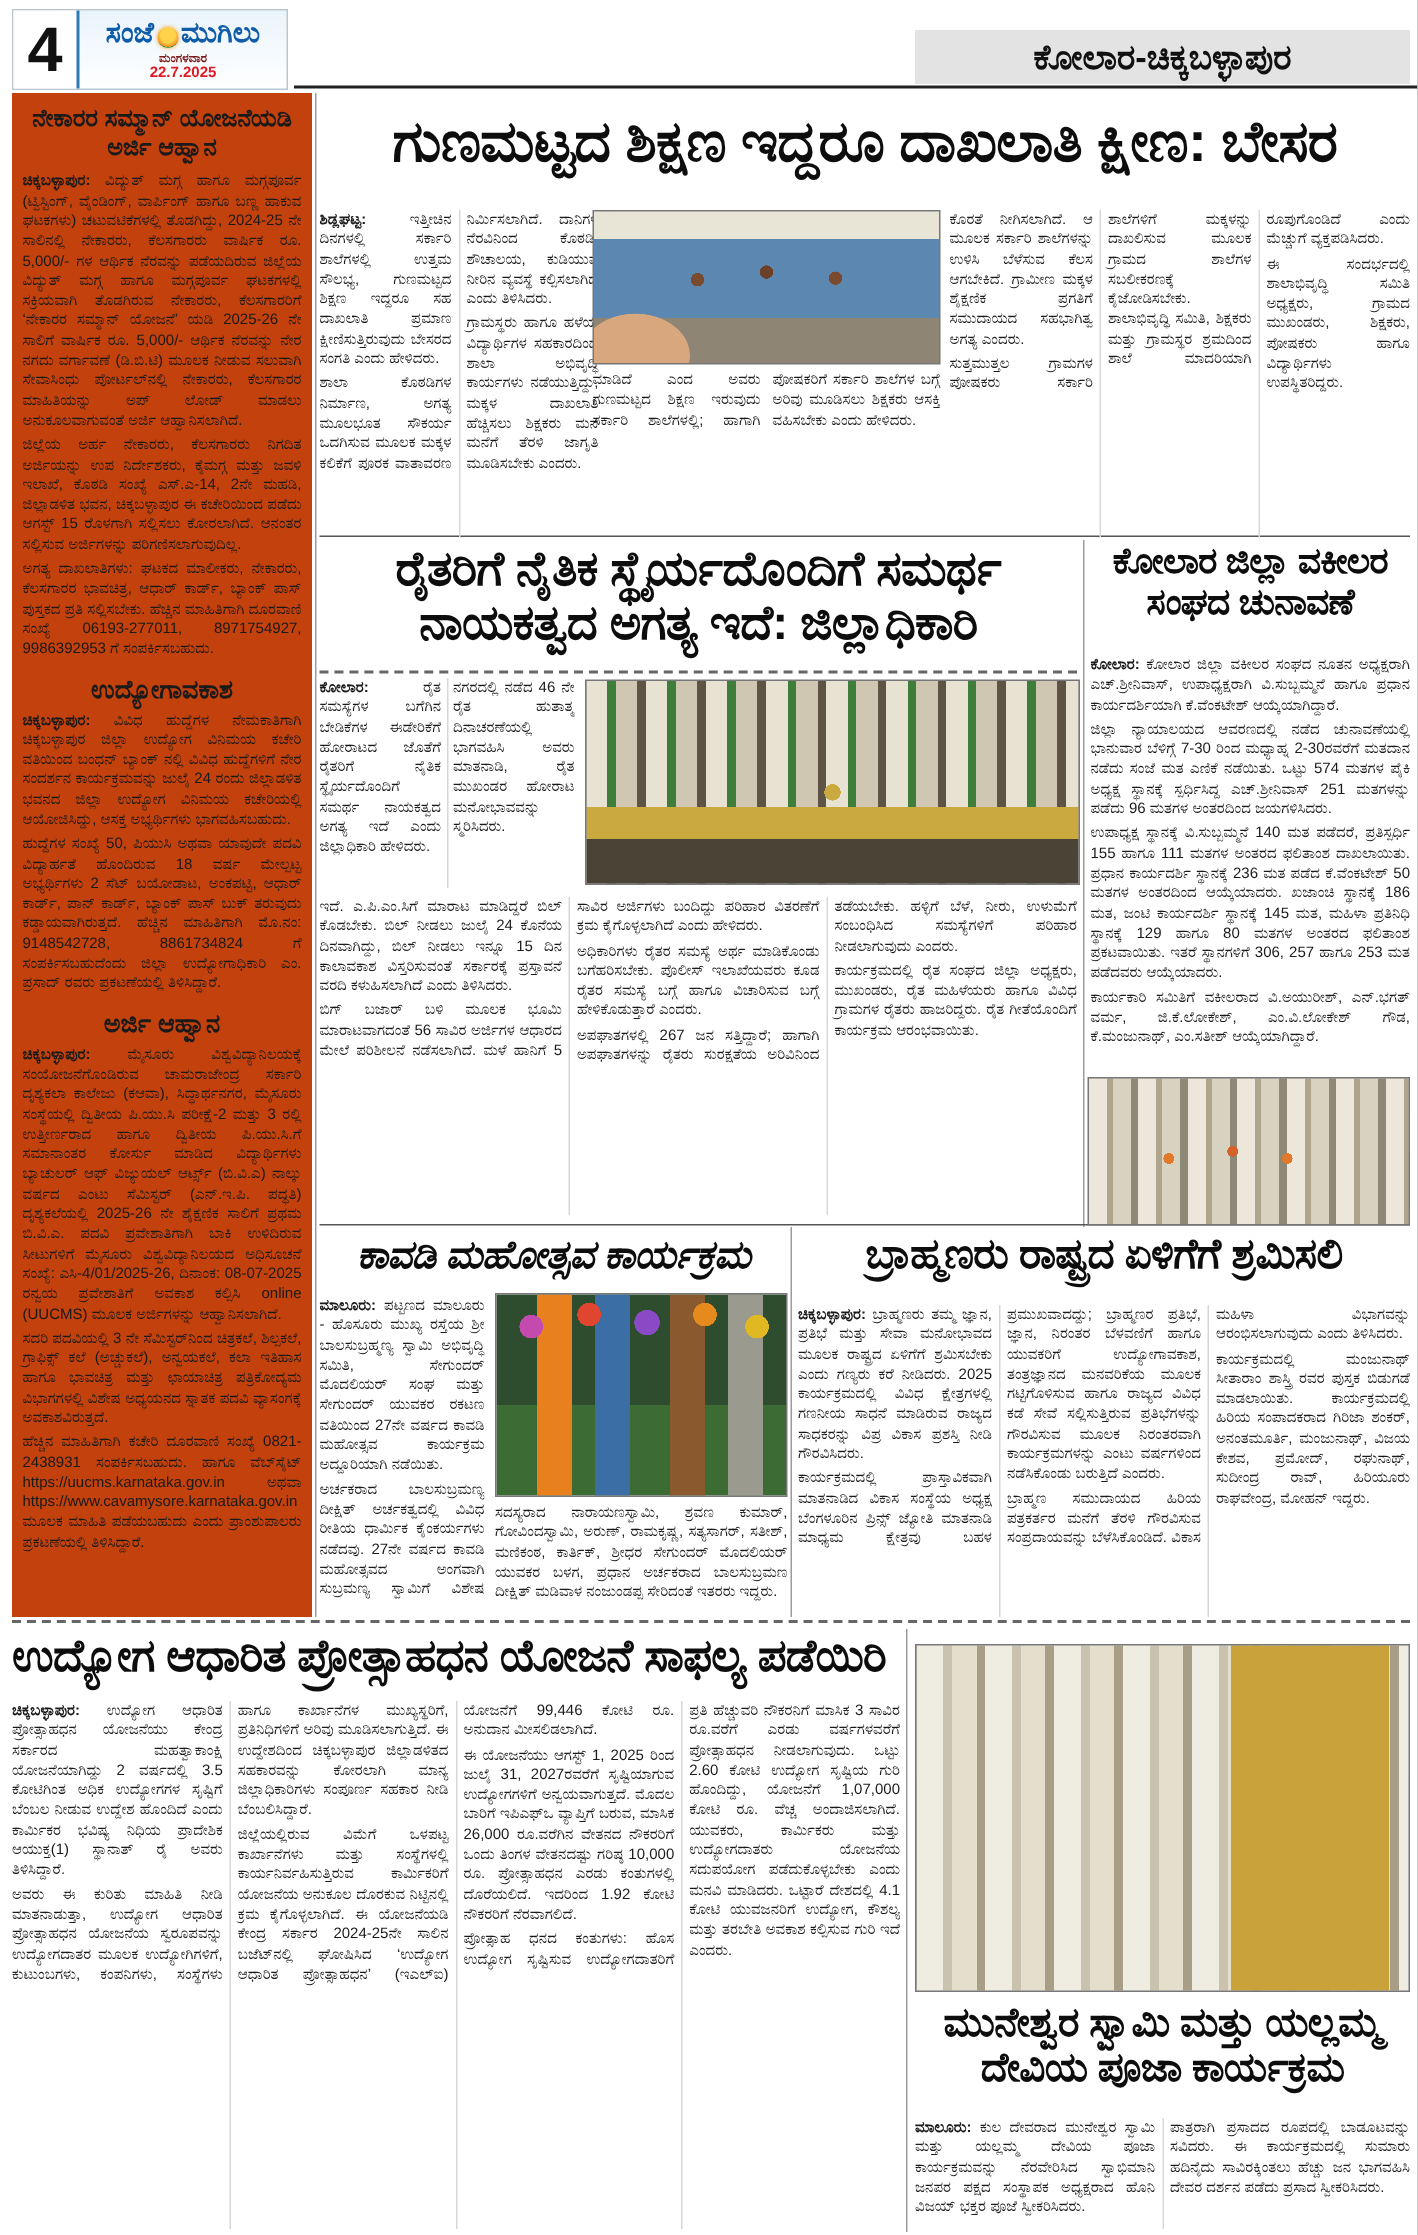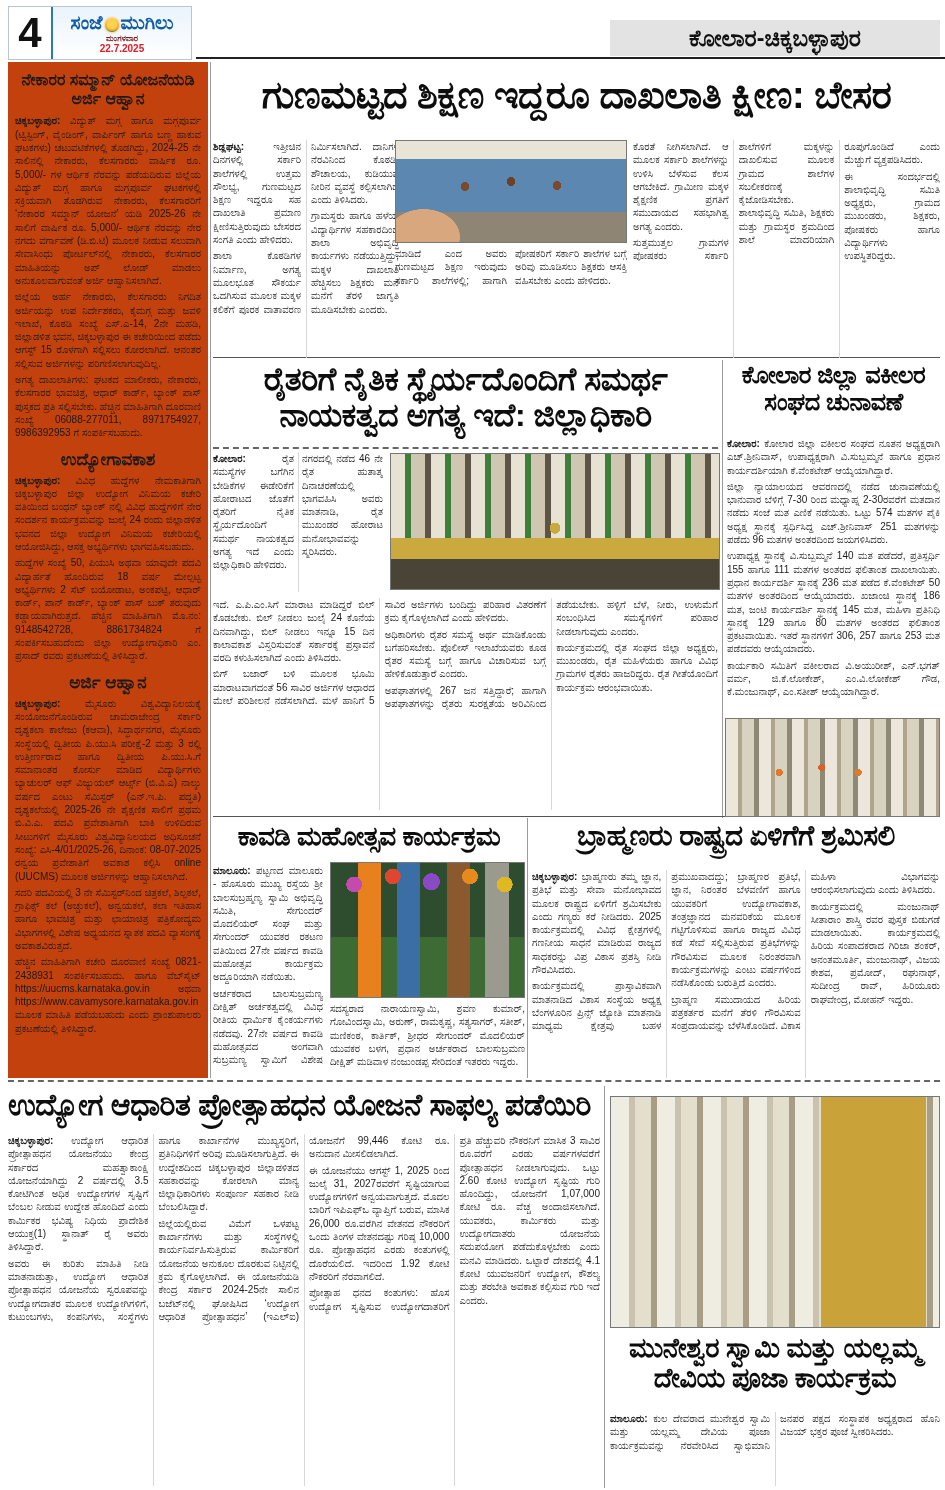--- a/index.html
+++ b/index.html
@@ -23,21 +23,21 @@
   .sidebar{position:absolute;left:8px;top:62px;width:200px;height:1016px;background:#c2410c;padding:6px 7px;box-sizing:border-box;}
   .side-h{font-size:16px;font-weight:bold;text-align:center;line-height:1.2;margin:2px 0 6px;}
   .side-h2{font-size:17px;font-weight:bold;text-align:center;margin:10px 0 4px;}
   .para{margin:0 0 3px;text-align:justify;font-size:10px;line-height:1.33;}
   .byline{font-weight:bold;}
   
   .headline{position:absolute;font-weight:bold;color:#0d0d0d;text-align:center;line-height:1.12;letter-spacing:-.5px;}
   .hl-top{left:213px;top:74px;width:727px;font-size:38px;}
   .hl-farm{left:213px;top:362px;width:505px;font-size:32px;}
   .hl-adv{left:727px;top:362px;width:213px;font-size:24px;}
-  .hl-kavadi{left:213px;top:822px;width:312px;font-size:26px;}
+  .hl-kavadi{left:213px;top:822px;width:312px;font-size:26px;font-style:italic;}
   .hl-brahmin{left:532px;top:820px;width:408px;font-size:28px;}
   .hl-emp{left:8px;top:1088px;width:592px;font-size:30px;text-align:left;}
   .hl-mun{left:610px;top:1333px;width:330px;font-size:27px;}
   
   .colflow{position:absolute;column-gap:10px;column-rule:1px solid #d7d7d7;}
   .edu-left{left:213px;top:140px;width:186px;height:218px;column-count:2;}
   .edu-mid{position:absolute;left:395px;top:140px;width:232px;}
   .edu-under{column-count:2;column-gap:8px;height:112px;margin-top:4px;}
   .edu-right{left:633px;top:140px;width:307px;height:218px;column-count:3;}
   .farm-side{left:213px;top:452px;width:170px;height:140px;column-count:2;column-gap:8px;}
@@ -115,21 +115,21 @@
   <div class="hrule" style="left:213px;top:816px;width:727px;"></div>
   <div class="vrule" style="left:527px;top:818px;height:260px;"></div>
   <div class="hdash" style="left:8px;top:1080px;width:932px;"></div>
   <div class="vrule" style="left:604px;top:1086px;height:402px;"></div>
 
   <div class="sidebar clip">
     <div class="side-h">ನೇಕಾರರ ಸಮ್ಮಾನ್ ಯೋಜನೆಯಡಿ ಅರ್ಜಿ ಆಹ್ವಾನ</div>
     <p class="para"><b class="byline">ಚಿಕ್ಕಬಳ್ಳಾಪುರ:</b> <span>ವಿದ್ಯುತ್ ಮಗ್ಗ ಹಾಗೂ ಮಗ್ಗಪೂರ್ವ (ಟ್ವಿಸ್ಟಿಂಗ್, ವೈಂಡಿಂಗ್, ವಾರ್ಪಿಂಗ್ ಹಾಗೂ ಬಣ್ಣ ಹಾಕುವ ಘಟಕಗಳು) ಚಟುವಟಿಕೆಗಳಲ್ಲಿ ತೊಡಗಿದ್ದು, 2024-25 ನೇ ಸಾಲಿನಲ್ಲಿ ನೇಕಾರರು, ಕೆಲಸಗಾರರು ವಾರ್ಷಿಕ ರೂ. 5,000/- ಗಳ ಆರ್ಥಿಕ ನೆರವನ್ನು ಪಡೆಯದಿರುವ ಜಿಲ್ಲೆಯ ವಿದ್ಯುತ್ ಮಗ್ಗ ಹಾಗೂ ಮಗ್ಗಪೂರ್ವ ಘಟಕಗಳಲ್ಲಿ ಸಕ್ರಿಯವಾಗಿ ತೊಡಗಿರುವ ನೇಕಾರರು, ಕೆಲಸಗಾರರಿಗೆ ‘ನೇಕಾರರ ಸಮ್ಮಾನ್ ಯೋಜನೆ’ ಯಡಿ 2025-26 ನೇ ಸಾಲಿಗೆ ವಾರ್ಷಿಕ ರೂ. 5,000/- ಆರ್ಥಿಕ ನೆರವನ್ನು ನೇರ ನಗದು ವರ್ಗಾವಣೆ (ಡಿ.ಬಿ.ಟಿ) ಮೂಲಕ ನೀಡುವ ಸಲುವಾಗಿ ಸೇವಾಸಿಂಧು ಪೋರ್ಟಲ್‌ನಲ್ಲಿ ನೇಕಾರರು, ಕೆಲಸಗಾರರ ಮಾಹಿತಿಯನ್ನು ಅಪ್ ಲೋಡ್ ಮಾಡಲು ಅನುಕೂಲವಾಗುವಂತೆ ಅರ್ಜಿ ಆಹ್ವಾನಿಸಲಾಗಿದೆ.</span></p>
     <div>
         <p class="para">ಜಿಲ್ಲೆಯ ಅರ್ಹ ನೇಕಾರರು, ಕೆಲಸಗಾರರು ನಿಗದಿತ ಅರ್ಜಿಯನ್ನು ಉಪ ನಿರ್ದೇಶಕರು, ಕೈಮಗ್ಗ ಮತ್ತು ಜವಳಿ ಇಲಾಖೆ, ಕೊಠಡಿ ಸಂಖ್ಯೆ ಎಸ್.ಎ-14, 2ನೇ ಮಹಡಿ, ಜಿಲ್ಲಾಡಳಿತ ಭವನ, ಚಿಕ್ಕಬಳ್ಳಾಪುರ ಈ ಕಚೇರಿಯಿಂದ ಪಡೆದು ಆಗಸ್ಟ್ 15 ರೊಳಗಾಗಿ ಸಲ್ಲಿಸಲು ಕೋರಲಾಗಿದೆ. ಆನಂತರ ಸಲ್ಲಿಸುವ ಅರ್ಜಿಗಳನ್ನು ಪರಿಗಣಿಸಲಾಗುವುದಿಲ್ಲ.</p>
-        <p class="para">ಅಗತ್ಯ ದಾಖಲಾತಿಗಳು: ಘಟಕದ ಮಾಲೀಕರು, ನೇಕಾರರು, ಕೆಲಸಗಾರರ ಭಾವಚಿತ್ರ, ಆಧಾರ್ ಕಾರ್ಡ್, ಬ್ಯಾಂಕ್ ಪಾಸ್ ಪುಸ್ತಕದ ಪ್ರತಿ ಸಲ್ಲಿಸಬೇಕು. ಹೆಚ್ಚಿನ ಮಾಹಿತಿಗಾಗಿ ದೂರವಾಣಿ ಸಂಖ್ಯೆ 06088-277011, 8971754927, 9986392953 ಗೆ ಸಂಪರ್ಕಿಸಬಹುದು.</p>
+        <p class="para">ಅಗತ್ಯ ದಾಖಲಾತಿಗಳು: ಘಟಕದ ಮಾಲೀಕರು, ನೇಕಾರರು, ಕೆಲಸಗಾರರ ಭಾವಚಿತ್ರ, ಆಧಾರ್ ಕಾರ್ಡ್, ಬ್ಯಾಂಕ್ ಪಾಸ್ ಪುಸ್ತಕದ ಪ್ರತಿ ಸಲ್ಲಿಸಬೇಕು. ಹೆಚ್ಚಿನ ಮಾಹಿತಿಗಾಗಿ ದೂರವಾಣಿ ಸಂಖ್ಯೆ 06193-277011, 8971754927, 9986392953 ಗೆ ಸಂಪರ್ಕಿಸಬಹುದು.</p>
       </div>
 
     <div class="side-h2">ಉದ್ಯೋಗಾವಕಾಶ</div>
     <p class="para"><b class="byline">ಚಿಕ್ಕಬಳ್ಳಾಪುರ:</b> <span>ವಿವಿಧ ಹುದ್ದೆಗಳ ನೇಮಕಾತಿಗಾಗಿ ಚಿಕ್ಕಬಳ್ಳಾಪುರ ಜಿಲ್ಲಾ ಉದ್ಯೋಗ ವಿನಿಮಯ ಕಚೇರಿ ವತಿಯಿಂದ ಬಂಧನ್ ಬ್ಯಾಂಕ್ ನಲ್ಲಿ ವಿವಿಧ ಹುದ್ದೆಗಳಿಗೆ ನೇರ ಸಂದರ್ಶನ ಕಾರ್ಯಕ್ರಮವನ್ನು ಜುಲೈ 24 ರಂದು ಜಿಲ್ಲಾಡಳಿತ ಭವನದ ಜಿಲ್ಲಾ ಉದ್ಯೋಗ ವಿನಿಮಯ ಕಚೇರಿಯಲ್ಲಿ ಆಯೋಜಿಸಿದ್ದು, ಆಸಕ್ತ ಅಭ್ಯರ್ಥಿಗಳು ಭಾಗವಹಿಸಬಹುದು.</span></p>
     <div>
         <p class="para">ಹುದ್ದೆಗಳ ಸಂಖ್ಯೆ 50, ಪಿಯುಸಿ ಅಥವಾ ಯಾವುದೇ ಪದವಿ ವಿದ್ಯಾರ್ಹತೆ ಹೊಂದಿರುವ 18 ವರ್ಷ ಮೇಲ್ಪಟ್ಟ ಅಭ್ಯರ್ಥಿಗಳು 2 ಸೆಟ್ ಬಯೋಡಾಟ, ಅಂಕಪಟ್ಟಿ, ಆಧಾರ್ ಕಾರ್ಡ್, ಪಾನ್ ಕಾರ್ಡ್, ಬ್ಯಾಂಕ್ ಪಾಸ್ ಬುಕ್ ತರುವುದು ಕಡ್ಡಾಯವಾಗಿರುತ್ತದೆ. ಹೆಚ್ಚಿನ ಮಾಹಿತಿಗಾಗಿ ಮೊ.ನಂ: 9148542728, 8861734824 ಗೆ ಸಂಪರ್ಕಿಸಬಹುದೆಂದು ಜಿಲ್ಲಾ ಉದ್ಯೋಗಾಧಿಕಾರಿ ಎಂ. ಪ್ರಸಾದ್ ರವರು ಪ್ರಕಟಣೆಯಲ್ಲಿ ತಿಳಿಸಿದ್ದಾರೆ.</p>
       </div>
 
     <div class="side-h2">ಅರ್ಜಿ ಆಹ್ವಾನ</div>
     <p class="para"><b class="byline">ಚಿಕ್ಕಬಳ್ಳಾಪುರ:</b> <span>ಮೈಸೂರು ವಿಶ್ವವಿದ್ಯಾನಿಲಯಕ್ಕೆ ಸಂಯೋಜನೆಗೊಂಡಿರುವ ಚಾಮರಾಜೇಂದ್ರ ಸರ್ಕಾರಿ ದೃಶ್ಯಕಲಾ ಕಾಲೇಜು (ಕಆವಾ), ಸಿದ್ಧಾರ್ಥನಗರ, ಮೈಸೂರು ಸಂಸ್ಥೆಯಲ್ಲಿ ದ್ವಿತೀಯ ಪಿ.ಯು.ಸಿ ಪರೀಕ್ಷೆ-2 ಮತ್ತು 3 ರಲ್ಲಿ ಉತ್ತೀರ್ಣರಾದ ಹಾಗೂ ದ್ವಿತೀಯ ಪಿ.ಯು.ಸಿ.ಗೆ ಸಮಾನಾಂತರ ಕೋರ್ಸು ಮಾಡಿದ ವಿದ್ಯಾರ್ಥಿಗಳು ಬ್ಯಾಚುಲರ್ ಆಫ್ ವಿಜ್ಯುಯಲ್ ಆರ್ಟ್ಸ್ (ಬಿ.ವಿ.ಎ) ನಾಲ್ಕು ವರ್ಷದ ಎಂಟು ಸೆಮಿಸ್ಟರ್ (ಎನ್.ಇ.ಪಿ. ಪದ್ಧತಿ) ದೃಶ್ಯಕಲೆಯಲ್ಲಿ 2025-26 ನೇ ಶೈಕ್ಷಣಿಕ ಸಾಲಿಗೆ ಪ್ರಥಮ ಬಿ.ವಿ.ಎ. ಪದವಿ ಪ್ರವೇಶಾತಿಗಾಗಿ ಬಾಕಿ ಉಳಿದಿರುವ ಸೀಟುಗಳಿಗೆ ಮೈಸೂರು ವಿಶ್ವವಿದ್ಯಾನಿಲಯದ ಅಧಿಸೂಚನೆ ಸಂಖ್ಯೆ: ಎಸಿ-4/01/2025-26, ದಿನಾಂಕ: 08-07-2025 ರನ್ವಯ ಪ್ರವೇಶಾತಿಗೆ ಅವಕಾಶ ಕಲ್ಪಿಸಿ online (UUCMS) ಮೂಲಕ ಅರ್ಜಿಗಳನ್ನು ಆಹ್ವಾನಿಸಲಾಗಿದೆ.</span></p>
@@ -218,15 +218,18 @@
         <p class="para">ಜಿಲ್ಲೆಯಲ್ಲಿರುವ ವಿಮೆಗೆ ಒಳಪಟ್ಟ ಕಾರ್ಖಾನೆಗಳು ಮತ್ತು ಸಂಸ್ಥೆಗಳಲ್ಲಿ ಕಾರ್ಯನಿರ್ವಹಿಸುತ್ತಿರುವ ಕಾರ್ಮಿಕರಿಗೆ ಯೋಜನೆಯ ಅನುಕೂಲ ದೊರಕುವ ನಿಟ್ಟಿನಲ್ಲಿ ಕ್ರಮ ಕೈಗೊಳ್ಳಲಾಗಿದೆ. ಈ ಯೋಜನೆಯಡಿ ಕೇಂದ್ರ ಸರ್ಕಾರ 2024-25ನೇ ಸಾಲಿನ ಬಜೆಟ್‌ನಲ್ಲಿ ಘೋಷಿಸಿದ ‘ಉದ್ಯೋಗ ಆಧಾರಿತ ಪ್ರೋತ್ಸಾಹಧನ’ (ಇಎಲ್ಐ) ಯೋಜನೆಗೆ 99,446 ಕೋಟಿ ರೂ. ಅನುದಾನ ಮೀಸಲಿಡಲಾಗಿದೆ.</p>
         <p class="para">ಈ ಯೋಜನೆಯು ಆಗಸ್ಟ್ 1, 2025 ರಿಂದ ಜುಲೈ 31, 2027ರವರೆಗೆ ಸೃಷ್ಟಿಯಾಗುವ ಉದ್ಯೋಗಗಳಿಗೆ ಅನ್ವಯವಾಗುತ್ತದೆ. ಮೊದಲ ಬಾರಿಗೆ ಇಪಿಎಫ್ಒ ವ್ಯಾಪ್ತಿಗೆ ಬರುವ, ಮಾಸಿಕ 26,000 ರೂ.ವರೆಗಿನ ವೇತನದ ನೌಕರರಿಗೆ ಒಂದು ತಿಂಗಳ ವೇತನದಷ್ಟು ಗರಿಷ್ಠ 10,000 ರೂ. ಪ್ರೋತ್ಸಾಹಧನ ಎರಡು ಕಂತುಗಳಲ್ಲಿ ದೊರೆಯಲಿದೆ. ಇದರಿಂದ 1.92 ಕೋಟಿ ನೌಕರರಿಗೆ ನೆರವಾಗಲಿದೆ.</p>
         <p class="para">ಪ್ರೋತ್ಸಾಹ ಧನದ ಕಂತುಗಳು: ಹೊಸ ಉದ್ಯೋಗ ಸೃಷ್ಟಿಸುವ ಉದ್ಯೋಗದಾತರಿಗೆ ಪ್ರತಿ ಹೆಚ್ಚುವರಿ ನೌಕರನಿಗೆ ಮಾಸಿಕ 3 ಸಾವಿರ ರೂ.ವರೆಗೆ ಎರಡು ವರ್ಷಗಳವರೆಗೆ ಪ್ರೋತ್ಸಾಹಧನ ನೀಡಲಾಗುವುದು. ಒಟ್ಟು 2.60 ಕೋಟಿ ಉದ್ಯೋಗ ಸೃಷ್ಟಿಯ ಗುರಿ ಹೊಂದಿದ್ದು, ಯೋಜನೆಗೆ 1,07,000 ಕೋಟಿ ರೂ. ವೆಚ್ಚ ಅಂದಾಜಿಸಲಾಗಿದೆ. ಯುವಕರು, ಕಾರ್ಮಿಕರು ಮತ್ತು ಉದ್ಯೋಗದಾತರು ಯೋಜನೆಯ ಸದುಪಯೋಗ ಪಡೆದುಕೊಳ್ಳಬೇಕು ಎಂದು ಮನವಿ ಮಾಡಿದರು. ಒಟ್ಟಾರೆ ದೇಶದಲ್ಲಿ 4.1 ಕೋಟಿ ಯುವಜನರಿಗೆ ಉದ್ಯೋಗ, ಕೌಶಲ್ಯ ಮತ್ತು ತರಬೇತಿ ಅವಕಾಶ ಕಲ್ಪಿಸುವ ಗುರಿ ಇದೆ ಎಂದರು.</p>
       </div>
   </div>
 
   <div class="photo ph-tent"></div>
   <div class="headline hl-mun">ಮುನೇಶ್ವರ ಸ್ವಾಮಿ ಮತ್ತು ಯಲ್ಲಮ್ಮ ದೇವಿಯ ಪೂಜಾ ಕಾರ್ಯಕ್ರಮ</div>
   <div class="colflow mun-body clip">
     <p class="para"><b class="byline">ಮಾಲೂರು:</b> <span>ಕುಲ ದೇವರಾದ ಮುನೇಶ್ವರ ಸ್ವಾಮಿ ಮತ್ತು ಯಲ್ಲಮ್ಮ ದೇವಿಯ ಪೂಜಾ ಕಾರ್ಯಕ್ರಮವನ್ನು ನೆರವೇರಿಸಿದ ಸ್ವಾಭಿಮಾನಿ ಜನಪರ ಪಕ್ಷದ ಸಂಸ್ಥಾಪಕ ಅಧ್ಯಕ್ಷರಾದ ಹೊನಿ ವಿಜಯ್ ಭಕ್ತರ ಪೂಜೆ ಸ್ವೀಕರಿಸಿದರು.</span></p>
+    <div>
+        <p class="para">ಪಾತ್ರರಾಗಿ ಪ್ರಸಾದದ ರೂಪದಲ್ಲಿ ಬಾಡೂಟವನ್ನು ಸವಿದರು. ಈ ಕಾರ್ಯಕ್ರಮದಲ್ಲಿ ಸುಮಾರು ಹದಿನೈದು ಸಾವಿರಕ್ಕಿಂತಲು ಹೆಚ್ಚು ಜನ ಭಾಗವಹಿಸಿ ದೇವರ ದರ್ಶನ ಪಡೆದು ಪ್ರಸಾದ ಸ್ವೀಕರಿಸಿದರು.</p>
+      </div>
   </div>
 
 </div>
 
 </body></html>

